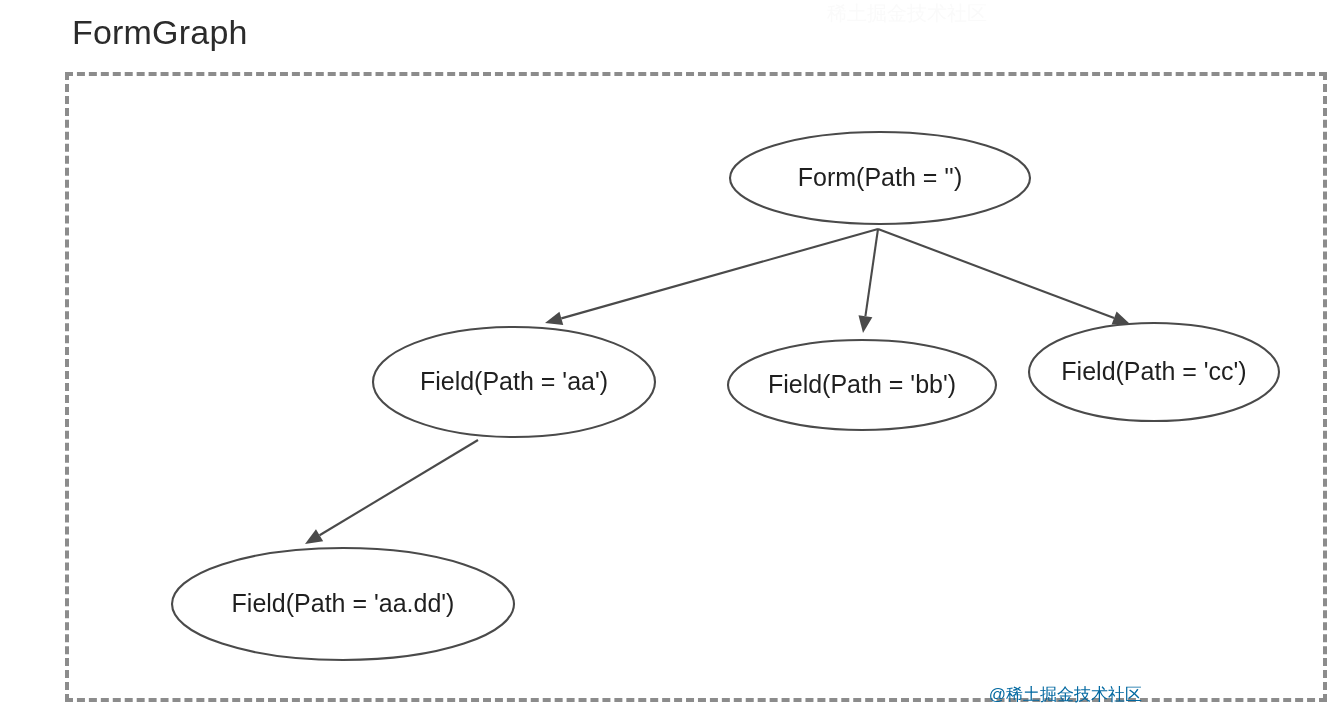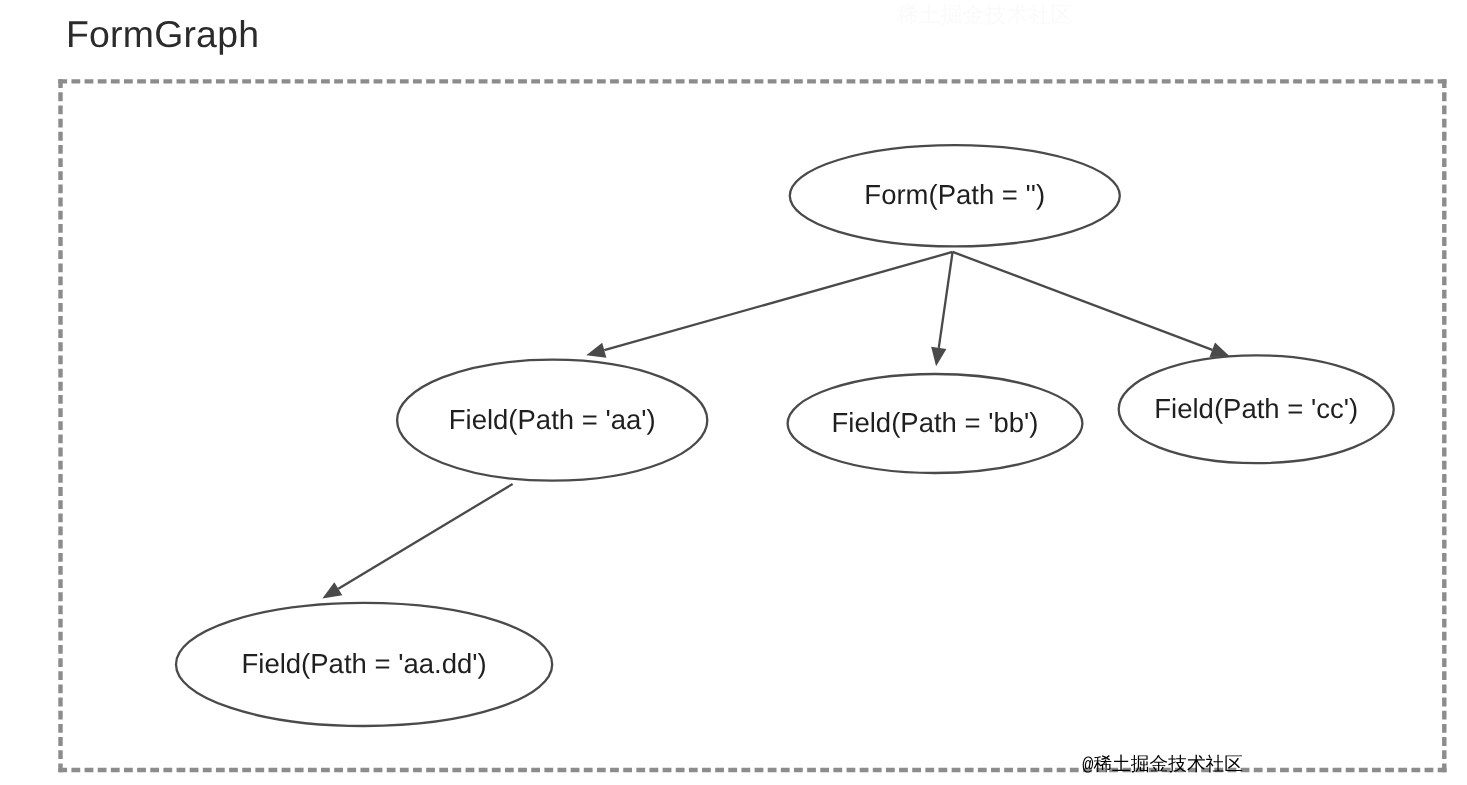--- a/index.html
+++ b/index.html
@@ -12,20 +12,21 @@
     height: 714px;
     font-family: "Liberation Sans", sans-serif;
     overflow: hidden;
     position: relative;
   }
   #page {
     position: relative;
     width: 1148px;
     height: 714px;
     background: #ffffff;
+    margin-left: 12px;
   }
   #graph-title {
     position: absolute;
     left: 60px;
     top: 10px;
     font-size: 34px;
     font-weight: 400;
     color: #2b2b2b;
     letter-spacing: 0.2px;
     line-height: 44px;
@@ -68,23 +69,23 @@
   }
   .edge-head {
     fill: #4a4a4a;
     stroke: none;
   }
   #watermark-bottom {
     position: absolute;
     right: 18px;
     bottom: 8px;
     font-size: 17px;
-    color: #000000;
+    color: #0369a1;
     white-space: nowrap;
-    font-family: Liberation Mono, monospace;
+    font-family: Liberation Sans, sans-serif;
   }
   #watermark-top {
     position: absolute;
     left: 815px;
     top: 0px;
     font-size: 20px;
     color: #fafafa;
     white-space: nowrap;
     font-family: "DejaVu Sans", sans-serif;
   }

